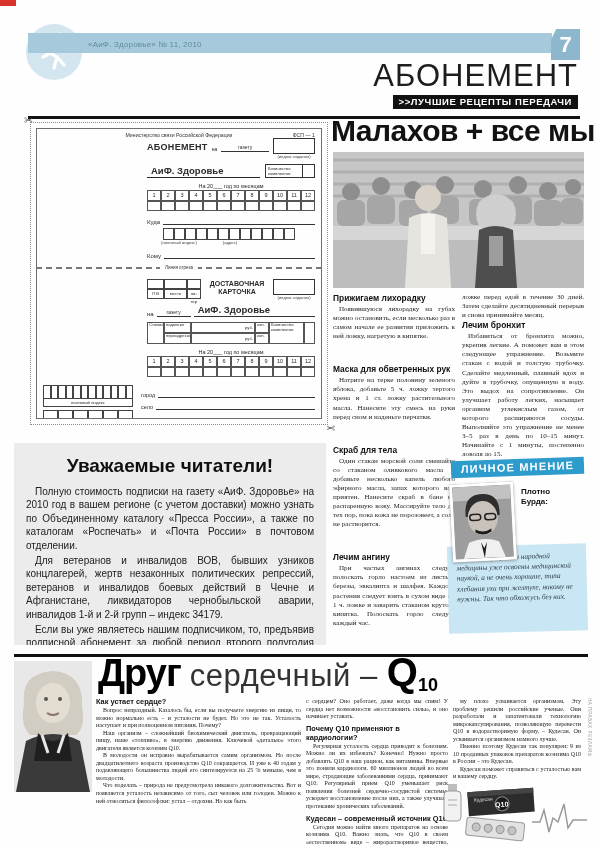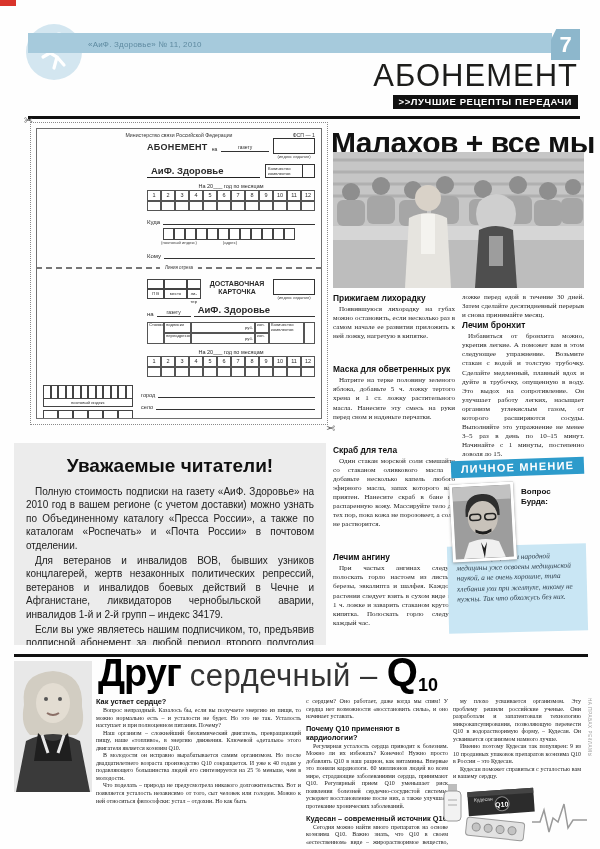--- a/index.html
+++ b/index.html
@@ -82,21 +82,21 @@
   .aline{display:flex;align-items:flex-end;gap:3px;font-size:5.5px;height:12.5px;}
   .aline .ln{flex:1;border-bottom:1px solid #333;height:6px;}
 
   
   .readers{left:14px;top:443px;width:312px;height:202px;background:var(--panel-gray);
            padding:10px 12px;box-sizing:border-box;overflow:hidden;}
   .readers h2{font-size:19px;font-weight:700;text-align:center;margin:2px 0 8px;color:#101010;}
   .readers p{font-size:10px;line-height:1.34;text-align:justify;margin:0 0 2px;text-indent:9px;color:#222;}
 
   
-  .art-title{left:331px;top:126px;font-size:30px;font-weight:700;letter-spacing:-.5px;color:#121212;}
+  .art-title{left:331px;top:114px;font-size:30px;font-weight:700;letter-spacing:-.5px;color:#121212;}
   .art-photo{left:333px;top:152px;width:251px;height:136px;background:#c4c4c4;}
   .art-col{width:122px;overflow:hidden;}
   .art-col1{left:333px;top:293px;height:349px;}
   .art-col2{left:462px;top:293px;height:163px;}
   .sec h3{font-family:"Liberation Sans",sans-serif;font-size:8.4px;font-weight:700;margin:23px 0 2px;color:#111;}
   .sec:first-child h3{margin-top:0;}
   .sec p,.cont{font-family:"Liberation Serif",serif;font-size:7.1px;line-height:1.28;text-align:justify;
                margin:0;color:#1e1e1e;text-indent:6px;}
   .cont{text-indent:0;}
 
@@ -447,21 +447,21 @@
       <path d="M12 26 Q12 8 29 8 Q46 8 46 26 L46 30 L12 30 Z" fill="#2e2e2e"></path>
       <ellipse cx="29" cy="32" rx="15" ry="17" fill="#c8c2ba"></ellipse>
       <rect x="16" y="28" width="11" height="6" rx="3" fill="none" stroke="#222" stroke-width="1.5"></rect>
       <rect x="31" y="28" width="11" height="6" rx="3" fill="none" stroke="#222" stroke-width="1.5"></rect>
       <path d="M21 43 Q29 48 37 43 L37 46 Q29 51 21 46 Z" fill="#1d1d1d"></path>
       <path d="M8 72 L14 56 Q29 50 44 56 L50 72 Z" fill="#f0f0f0"></path>
       <path d="M26 56 L29 62 L32 56 L29 72 Z" fill="#222"></path>
     </svg>
   </div>
   <div class="abs burda-name">
-    <div>Вопрос</div>
+    <div>Плотно</div>
     <div>Бурда:</div>
   </div>
   <div class="abs note">
     <p>– Хорошие рецепты народной медицины уже освоены медицинской наукой, а не очень хорошие, типа хлебания ухи при желтухе, никому не нужны. Так что обхожусь без них.</p>
   </div>
 
   <div class="abs rule-mid"></div>
 
   <div class="ad">
     <div class="abs ad-photo">

